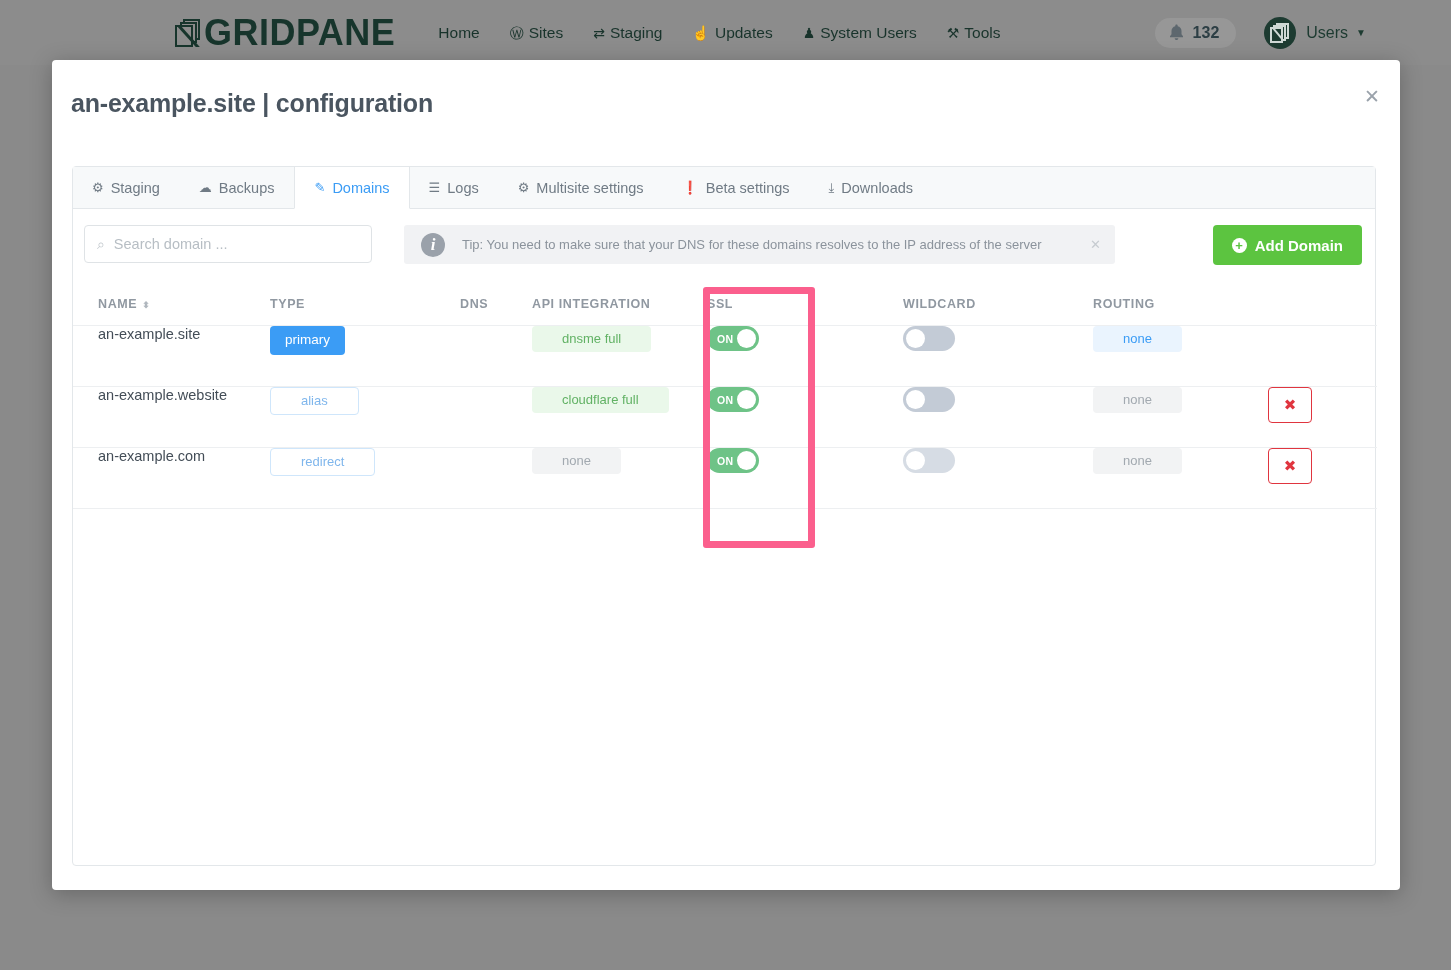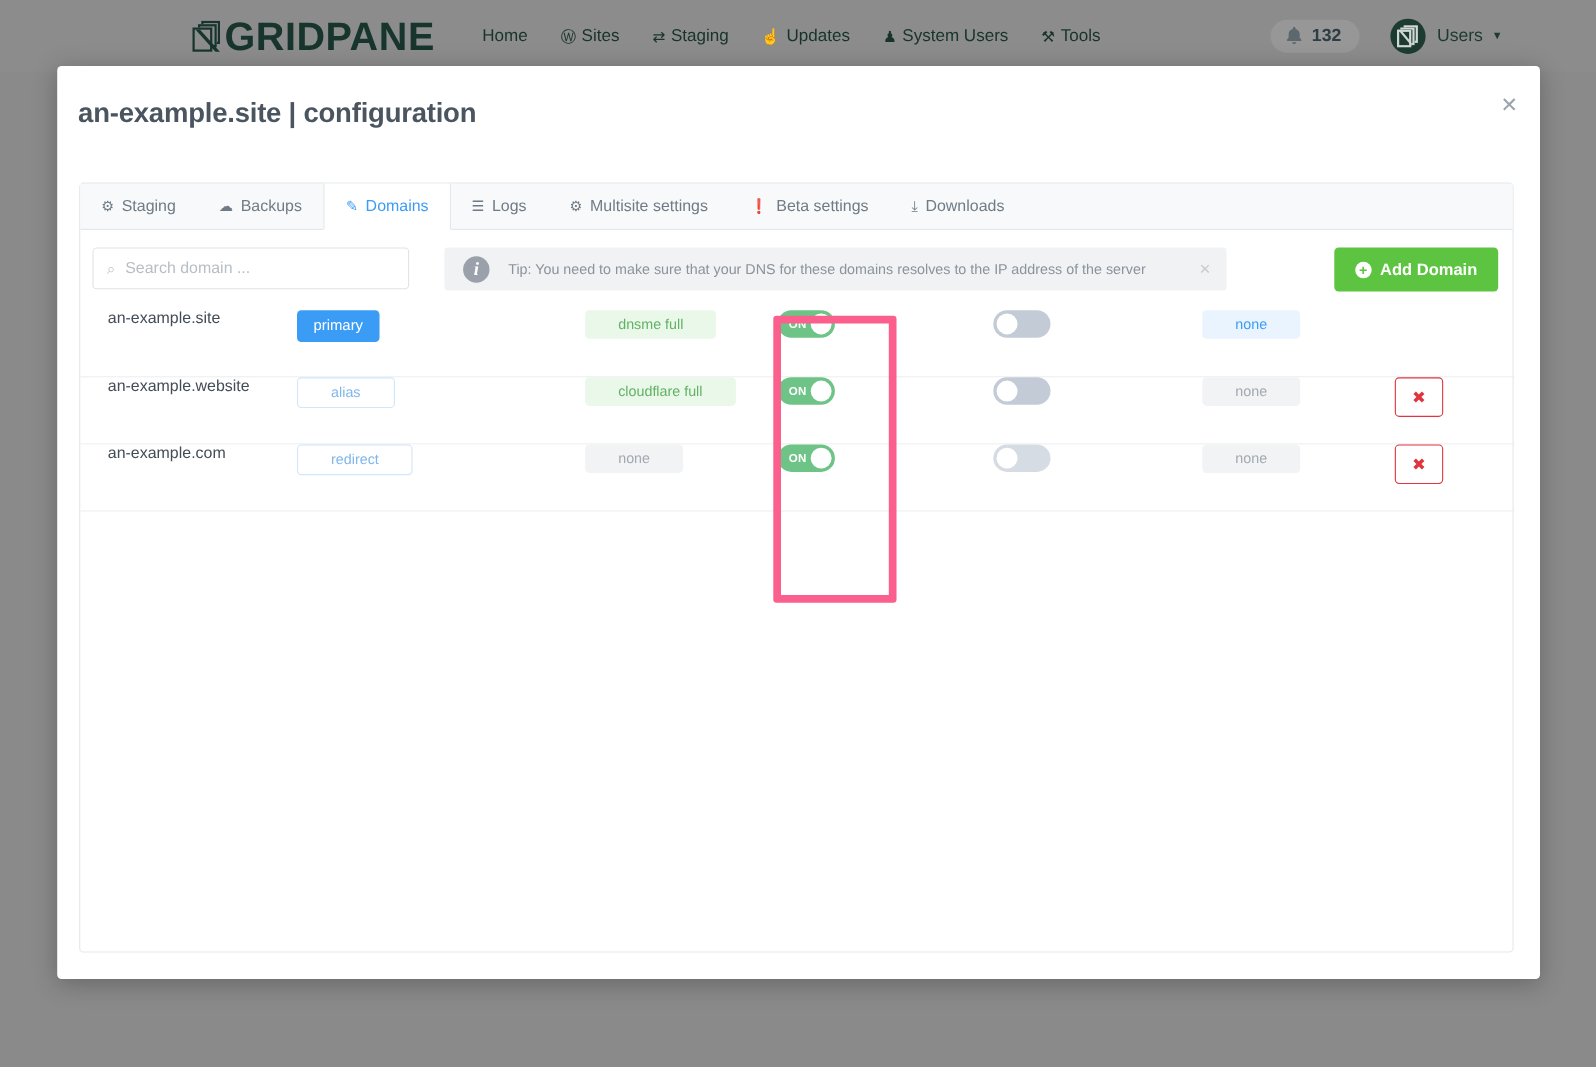--- a/index.html
+++ b/index.html
@@ -337,20 +337,32 @@
       </div>
 
       <div id="add-domain">
         <span class="plus">+</span>
         <span>Add Domain</span>
       </div>
     </div>
 
     <div id="table">
 
+      <div id="thead">
+        <div class="th c-name">
+          <span>NAME</span><span class="sorticon">⬍</span>
+        </div>
+        <div class="th c-type">TYPE</div>
+        <div class="th c-dns">DNS</div>
+        <div class="th c-api">API INTEGRATION</div>
+        <div class="th c-ssl">SSL</div>
+        <div class="th c-wild">WILDCARD</div>
+        <div class="th c-route">ROUTING</div>
+        <div class="th c-act"></div>
+      </div>
 
       <div class="trow">
         <div class="c-name cellname">an-example.site</div>
         <div class="c-type">
           <span class="badge badge-primary">primary</span>
         </div>
         <div class="c-dns">
           <span class="dnsicon dns-on">
             <span class="bar"></span><span class="bar"></span><span class="bar"></span>
           </span>

